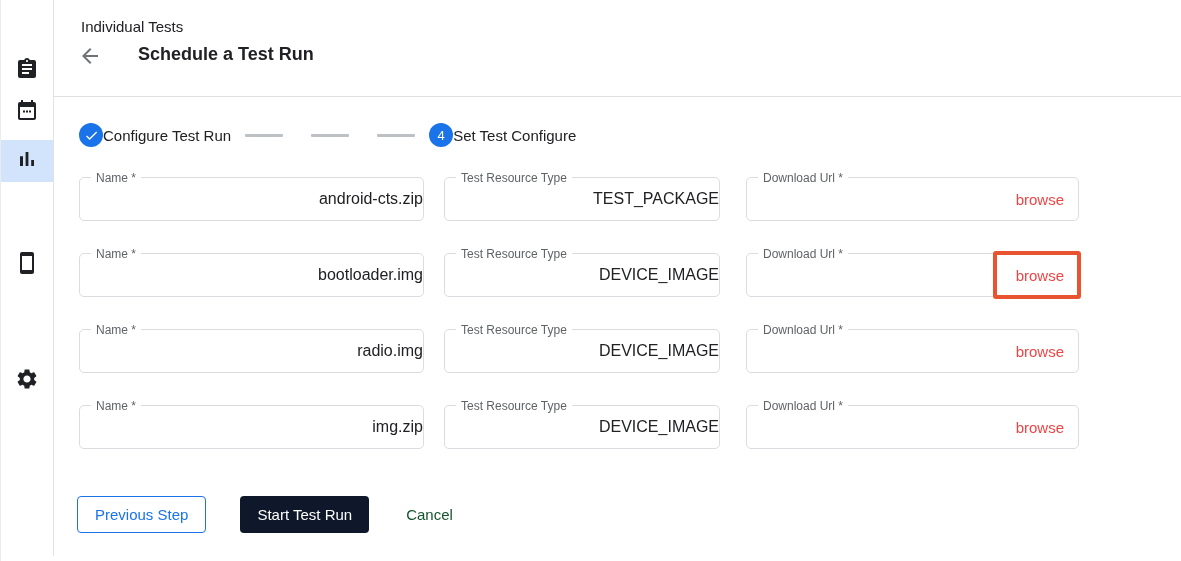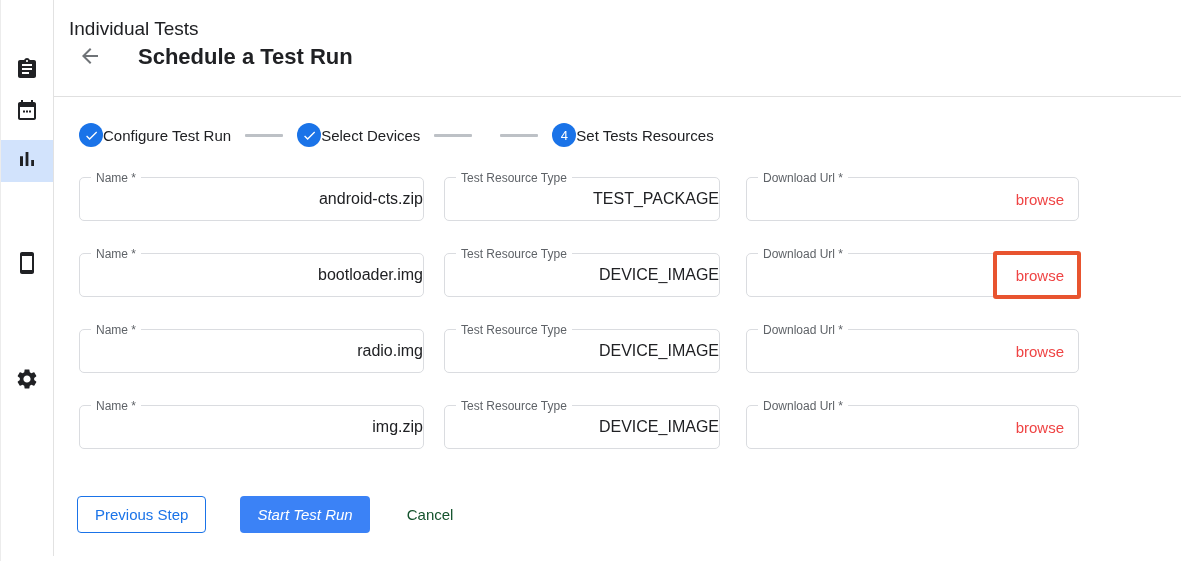--- a/index.html
+++ b/index.html
@@ -16,24 +16,24 @@
   }
   .side-item {
     position: absolute; left: 0; width: 52px; height: 42px;
     display: flex; align-items: center; justify-content: center;
     color: #202124; cursor: pointer;
   }
   .side-item.active { background: #d2e3fc; }
   .side-item svg { width: 24px; height: 24px; fill: currentColor; }
 
   
-  .breadcrumb { position: absolute; left: 68px; top: 18px; font-size: 19px; color: #202124; }
+  .breadcrumb { position: absolute; left: 80px; top: 18px; font-size: 15px; color: #202124; }
   .back-btn { position: absolute; left: 77px; top: 44px; width: 24px; height: 24px; color: #6f7377; cursor: pointer; }
   .back-btn svg { width: 24px; height: 24px; fill: currentColor; }
-  .page-title { position: absolute; left: 137px; top: 44px; font-size: 22px; color: #202124; }
+  .page-title { position: absolute; left: 137px; top: 44px; font-size: 18px; color: #202124; }
   .header-divider { position: absolute; left: 53px; right: 0; top: 96px; height: 1px; background: #e0e0e0; }
 
   
   .stepper { position: absolute; left: 78px; top: 123px; display: flex; align-items: center; height: 24px; }
   .step { display: flex; align-items: center; }
   .step-circle {
     width: 24px; height: 24px; border-radius: 50%; background: #1a73e8;
     color: #fff; display: flex; align-items: center; justify-content: center;
     font-size: 13px; flex: none;
   }
@@ -72,23 +72,23 @@
 
   
   .actions { position: absolute; left: 76px; top: 496px; display: flex; }
   .btn { font-family: "Liberation Sans", sans-serif; font-size: 15px; cursor: pointer; }
   .btn-outline {
     height: 37px; padding: 0 17px; background: #fff; color: #1a73e8;
     border: 1px solid #1a73e8; border-radius: 4px;
     display: flex; align-items: center;
   }
   .btn-filled {
-    height: 37px; padding: 0 17px; background: #3b82f6; color: #fff;
+    height: 37px; padding: 0 17px; background: #0f172a; color: #fff;
     border: none; border-radius: 4px; margin-left: 34px;
-    display: flex; align-items: center; font-style: italic;
+    display: flex; align-items: center;
   }
   .btn-text { color: #14532d; margin-left: 37px; background: none; border: none; }
 </style>
 </head>
 <body>
 
 <div class="frame">
 
   <nav class="sidebar">
     <div class="side-item" style="top:50px">
@@ -142,33 +142,25 @@
   <div class="stepper">
     <div class="step">
       <span class="step-circle">
         <svg viewBox="0 0 24 24">
             <path d="M9 16.17 4.83 12l-1.42 1.41L9 19 21 7l-1.41-1.41z"></path>
           </svg>
       </span>
       <span class="step-label">Configure Test Run</span>
     </div>
     <div class="connector"></div>
-    <div class="step">
-      <span class="step-circle">
-        <svg viewBox="0 0 24 24">
-            <path d="M9 16.17 4.83 12l-1.42 1.41L9 19 21 7l-1.41-1.41z"></path>
-          </svg>
-      </span>
-      <span class="step-label">Select Devices</span>
-    </div>
     <div class="connector"></div>
     <div class="connector"></div>
     <div class="step">
       <span class="step-circle">4</span>
-      <span class="step-label">Set Tests Resources</span>
+      <span class="step-label">Set Test Configure</span>
     </div>
   </div>
 
   <div class="form">
 
     <div class="form-row">
       <div class="field name-col">
         <span class="field-label">Name *</span>
         <span class="field-value">android-cts.zip</span>
       </div>

